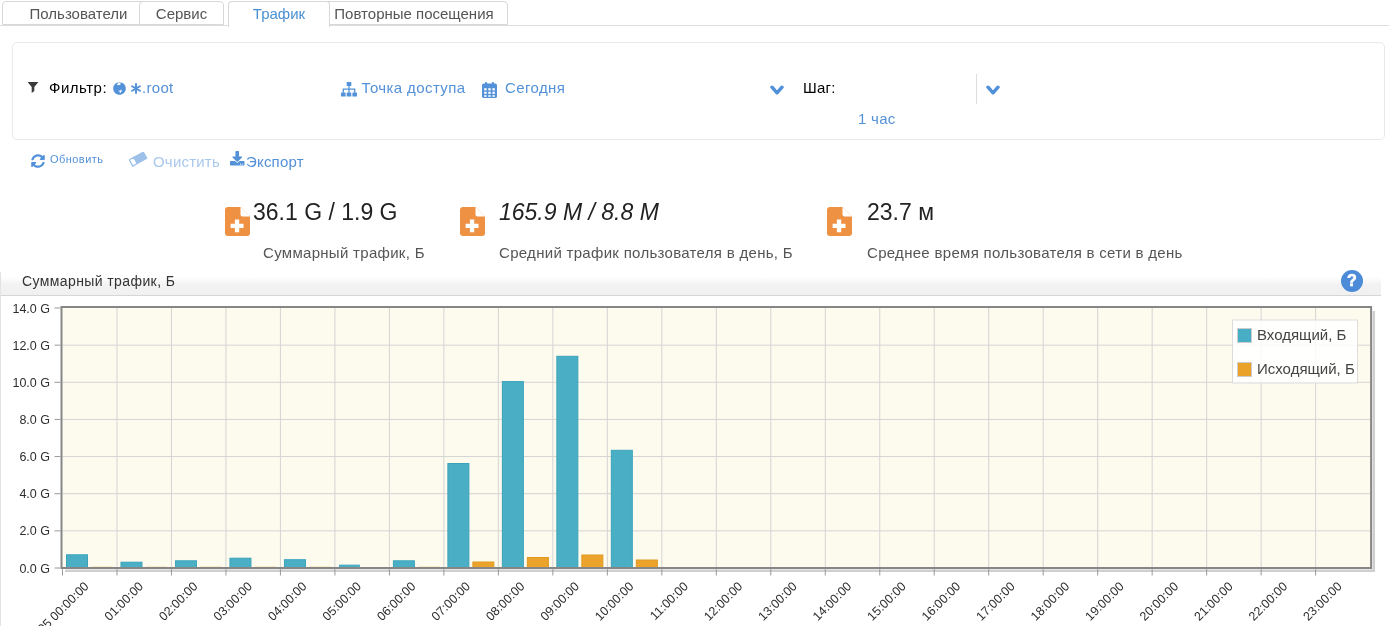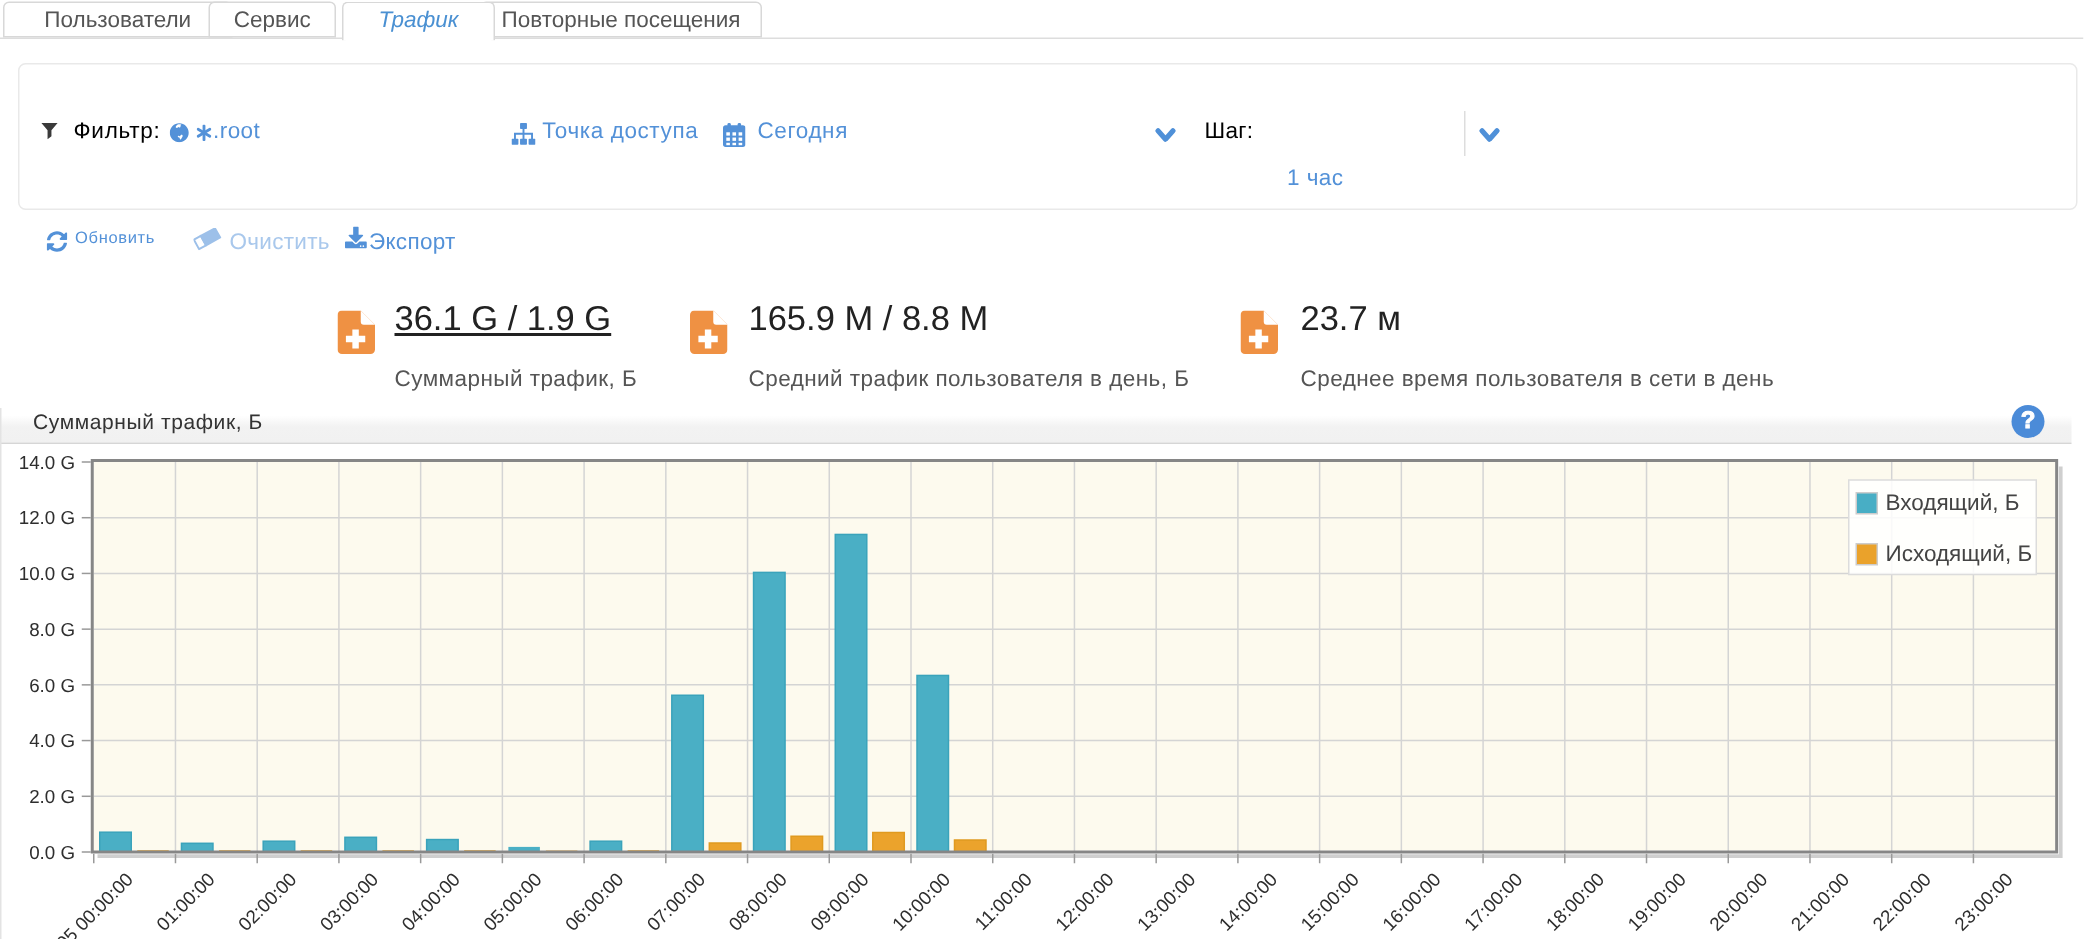--- a/index.html
+++ b/index.html
@@ -27,21 +27,21 @@
 .statnum { position:absolute; font-size:23px; color:#222; top:199px; }
 .statcap { position:absolute; font-size:15px; letter-spacing:0.3px; color:#555; top:243.5px; }
 .leftedge { position:absolute; left:0; top:272px; width:1px; height:354px; background:#e3e3e3; }
 </style>
 </head>
 <body>
 
 <div class="tabline"></div>
 <div class="tab" style="left:2px; width:153px;">Пользователи</div>
 <div class="tab" style="left:139px; width:85px;">Сервис</div>
-<div class="tab active" style="left:228px; width:102px;font-style:italic;">Трафик</div>
+<div class="tab active" style="left:228px; width:102px;">Трафик</div>
 <div class="tab" style="left:320px; width:188px;">Повторные посещения</div>
 
 <div class="fpanel"></div>
 <svg class="abs" style="left:27px; top:81.5px;" width="12" height="11.5" viewBox="0 0 12 11.5">
   <path d="M0.6 0 H11.4 L7.3 4.9 V8.9 L4.7 10.9 V4.9 Z" fill="#3a3a3a"></path>
 </svg>
 <div class="ftxt" style="left:49px; letter-spacing:0.5px;">Фильтр:</div>
 <svg class="abs" style="left:113px; top:82px;" width="13" height="13" viewBox="0 0 496 512">
   <path fill="#5391d8" d="M248 8C111 8 0 119 0 256s111 248 248 248 248-111 248-248S385 8 248 8zm82.3 357.6c-3.9 3.9-8.1 8-11.3 12.4-2.9 4-5.1 8.6-7.1 13.1-2.1 4.7-4.2 9.4-7 13.7-4.4 6.7-8.8 13.3-13.3 20-3.2 4.8-8.7 7.2-14.3 6.2-6.3-1.2-11.2-5.9-12.5-12.2l-5.6-26.7c-1.3-6.4-6.1-11.5-12.4-13.2l-27.1-7.4c-6.5-1.8-11.2-7.5-11.6-14.3-.4-6.7 3.5-13 9.8-15.5l12.2-4.9c5.7-2.3 12.2-1.4 17 2.4l8.2 6.5c4.1 3.3 9.6 4.2 14.5 2.5 4.9-1.7 8.6-5.9 9.6-11l3.1-15.6c1.2-6.2 6.2-11 12.5-11.9l17.4-2.6c6.5-1 12.9 2.4 15.8 8.3l9.4 18.7c2.8 5.5 2 12.2-2 16.9l-4.3 5.1zM228 32.5c26.5-2.8 52.8 1.5 76.8 11.6l-19.8 19.8c-4.4 4.4-6.4 10.7-5.3 16.9l2.5 14.3c1.1 6.2-1.9 12.4-7.4 15.4l-13.4 7.3c-4.4 2.4-9.7 2.4-14.1 0l-15.6-8.5c-6.7-3.7-15.1-1.8-19.6 4.4l-10.1 13.9c-4.5 6.2-12.9 8.1-19.6 4.4l-20.4-11.1c-7.2-3.9-9.9-12.9-6-20.1l14.9-27.5C184.6 52.4 205.4 38.9 228 32.5z"></path>
 </svg>
@@ -102,28 +102,28 @@
 <svg class="abs" style="left:230px; top:151px;" width="14.5" height="14.5" viewBox="0 0 512 512">
   <path fill="#5391d8" d="M216 0h80c13.3 0 24 10.7 24 24v168h87.7c17.8 0 26.7 21.5 14.1 34.1L269.7 378.3c-7.5 7.5-19.8 7.5-27.3 0L90.1 226.1c-12.6-12.6-3.7-34.1 14.1-34.1H192V24c0-13.3 10.7-24 24-24zm296 376v112c0 13.3-10.7 24-24 24H24c-13.3 0-24-10.7-24-24V376c0-13.3 10.7-24 24-24h146.7l49 49c20.1 20.1 52.5 20.1 72.6 0l49-49H488c13.3 0 24 10.7 24 24zm-124 88c0-11-9-20-20-20s-20 9-20 20 9 20 20 20 20-9 20-20zm64 0c0-11-9-20-20-20s-20 9-20 20 9 20 20 20 20-9 20-20z"></path>
 </svg>
 <a class="lnk abs" style="left:246px; top:152.5px; font-size:15px; letter-spacing:0.2px;">Экспорт</a>
 
 <svg class="abs" style="left:225px; top:207px;" width="25" height="29" viewBox="0 0 25 29">
   <path d="M3 0 H15.5 L25 9.5 V26 a3 3 0 0 1 -3 3 H3 a3 3 0 0 1 -3 -3 V3 a3 3 0 0 1 3 -3 Z" fill="#ef9143"></path>
   <path d="M15.5 0 L25 9.5 H17.5 a2 2 0 0 1 -2 -2 Z" fill="#fff"></path>
   <path d="M9.9 12.6 h4.3 v4.2 h4.3 v4.3 h-4.3 v4.2 h-4.3 v-4.2 h-4.3 v-4.3 h4.3 Z" fill="#fff"></path>
 </svg>
-<div class="statnum" style="left:263px;text-decoration:underline;">36.1 G / 1.9 G</div>
+<div class="statnum" style="left:253px;">36.1 G / 1.9 G</div>
 <div class="statcap" style="left:263px;">Суммарный трафик, Б</div>
 <svg class="abs" style="left:460px; top:207px;" width="25" height="29" viewBox="0 0 25 29">
   <path d="M3 0 H15.5 L25 9.5 V26 a3 3 0 0 1 -3 3 H3 a3 3 0 0 1 -3 -3 V3 a3 3 0 0 1 3 -3 Z" fill="#ef9143"></path>
   <path d="M15.5 0 L25 9.5 H17.5 a2 2 0 0 1 -2 -2 Z" fill="#fff"></path>
   <path d="M9.9 12.6 h4.3 v4.2 h4.3 v4.3 h-4.3 v4.2 h-4.3 v-4.2 h-4.3 v-4.3 h4.3 Z" fill="#fff"></path>
 </svg>
-<div class="statnum" style="left:499px;">165.9 M / 8.8 M</div>
+<div class="statnum" style="left:499px;font-style:italic;">165.9 M / 8.8 M</div>
 <div class="statcap" style="left:499px;">Средний трафик пользователя в день, Б</div>
 <svg class="abs" style="left:827px; top:207px;" width="25" height="29" viewBox="0 0 25 29">
   <path d="M3 0 H15.5 L25 9.5 V26 a3 3 0 0 1 -3 3 H3 a3 3 0 0 1 -3 -3 V3 a3 3 0 0 1 3 -3 Z" fill="#ef9143"></path>
   <path d="M15.5 0 L25 9.5 H17.5 a2 2 0 0 1 -2 -2 Z" fill="#fff"></path>
   <path d="M9.9 12.6 h4.3 v4.2 h4.3 v4.3 h-4.3 v4.2 h-4.3 v-4.2 h-4.3 v-4.3 h4.3 Z" fill="#fff"></path>
 </svg>
 <div class="statnum" style="left:867px;">23.7 м</div>
 <div class="statcap" style="left:867px;">Среднее время пользователя в сети в день</div>
 
 <div class="chead">Суммарный трафик, Б</div>

